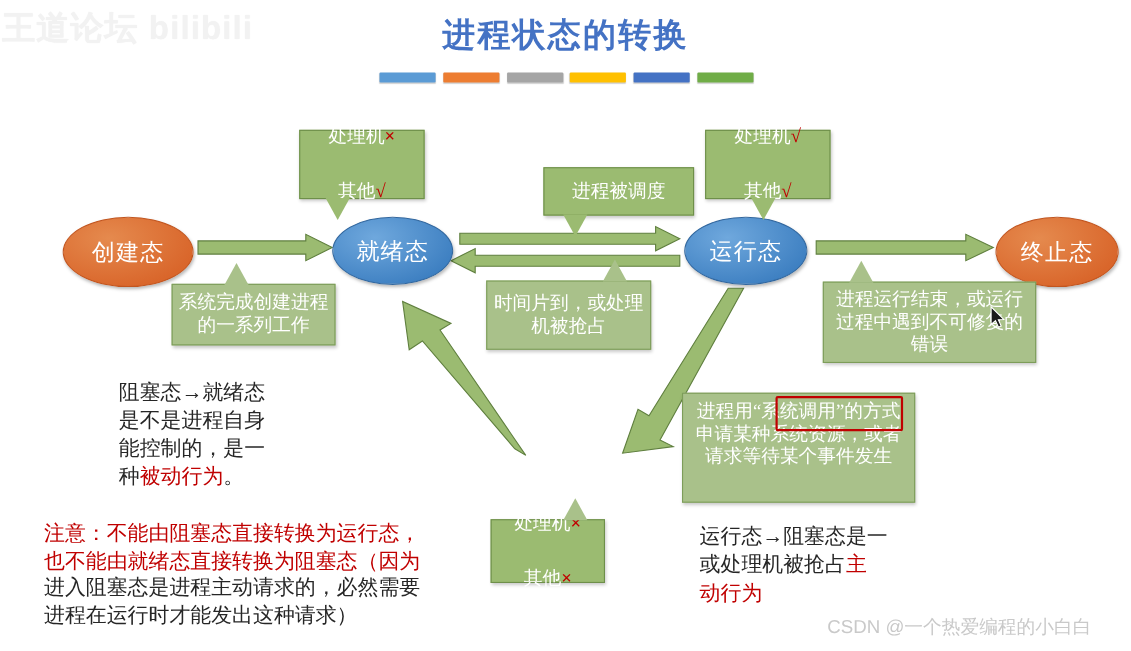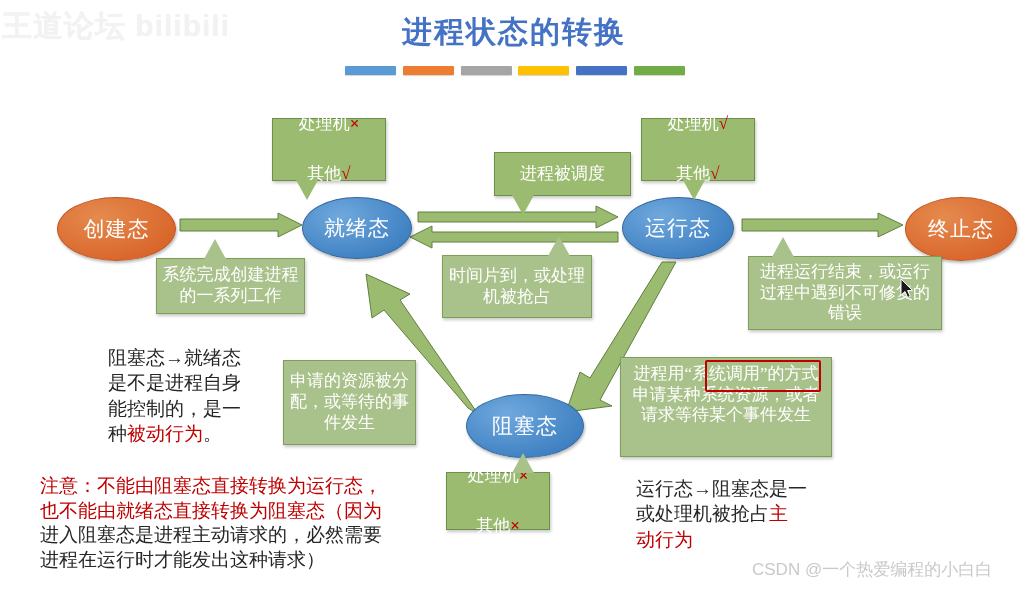--- a/index.html
+++ b/index.html
@@ -129,21 +129,20 @@
       <path d="M662,262 L676,262 L600,400 L612,406 L566,412 L580,372 L590,378 Z"></path>
 
       <path d="M468,408 L478,414 L400,300 L410,294 L366,274 L372,318 L384,310 Z"></path>
     </g>
   </svg>
 
   <div class="node orange" id="n-create">创建态</div>
   <div class="node blue" id="n-ready">就绪态</div>
   <div class="node blue" id="n-run">运行态</div>
   <div class="node orange" id="n-term">终止态</div>
-  <div class="node blue" id="n-block">阻塞态</div>
 
   <div class="gbox" style="left:272px;top:118px;width:114px;height:63px;flex-direction:column;">
     <div>
       <span>处理机</span><span class="red">×</span>
     </div>
     <div>
       <span>其他</span><span class="red">√</span>
     </div>
   </div>
   <div class="tail tail-d" style="left:296px;top:180px;"></div>
@@ -163,21 +162,20 @@
 
   <div class="gbox pale" style="left:156px;top:258px;width:149px;height:56px;">系统完成创建进程的一系列工作</div>
   <div class="tail tail-u" style="left:204px;top:239px;"></div>
 
   <div class="gbox pale" style="left:442px;top:255px;width:150px;height:63px;">时间片到，或处理机被抢占</div>
   <div class="tail tail-u" style="left:548px;top:236px;"></div>
 
   <div class="gbox pale" style="left:748px;top:256px;width:194px;height:74px;">进程运行结束，或运行过程中遇到不可修复的错误</div>
   <div class="tail tail-u" style="left:772px;top:237px;"></div>
 
-  <div class="gbox pale" style="left:283px;top:360px;width:133px;height:85px;">申请的资源被分配，或等待的事件发生</div>
 
   <div class="gbox pale" style="left:620px;top:357px;width:212px;height:100px;display:block;padding:6px 8px;text-align:center;">
     <span>进程用</span><span>“系统调用”</span><span>的方式申请某种系统资源，或者请求等待某个事件发生</span>
   </div>
   <div class="redbox" style="left:705px;top:360px;width:112px;height:28px;"></div>
 
   <div class="gbox" style="left:446px;top:472px;width:104px;height:58px;flex-direction:column;">
     <div>
       <span>处理机</span><span class="red">×</span>
     </div>

